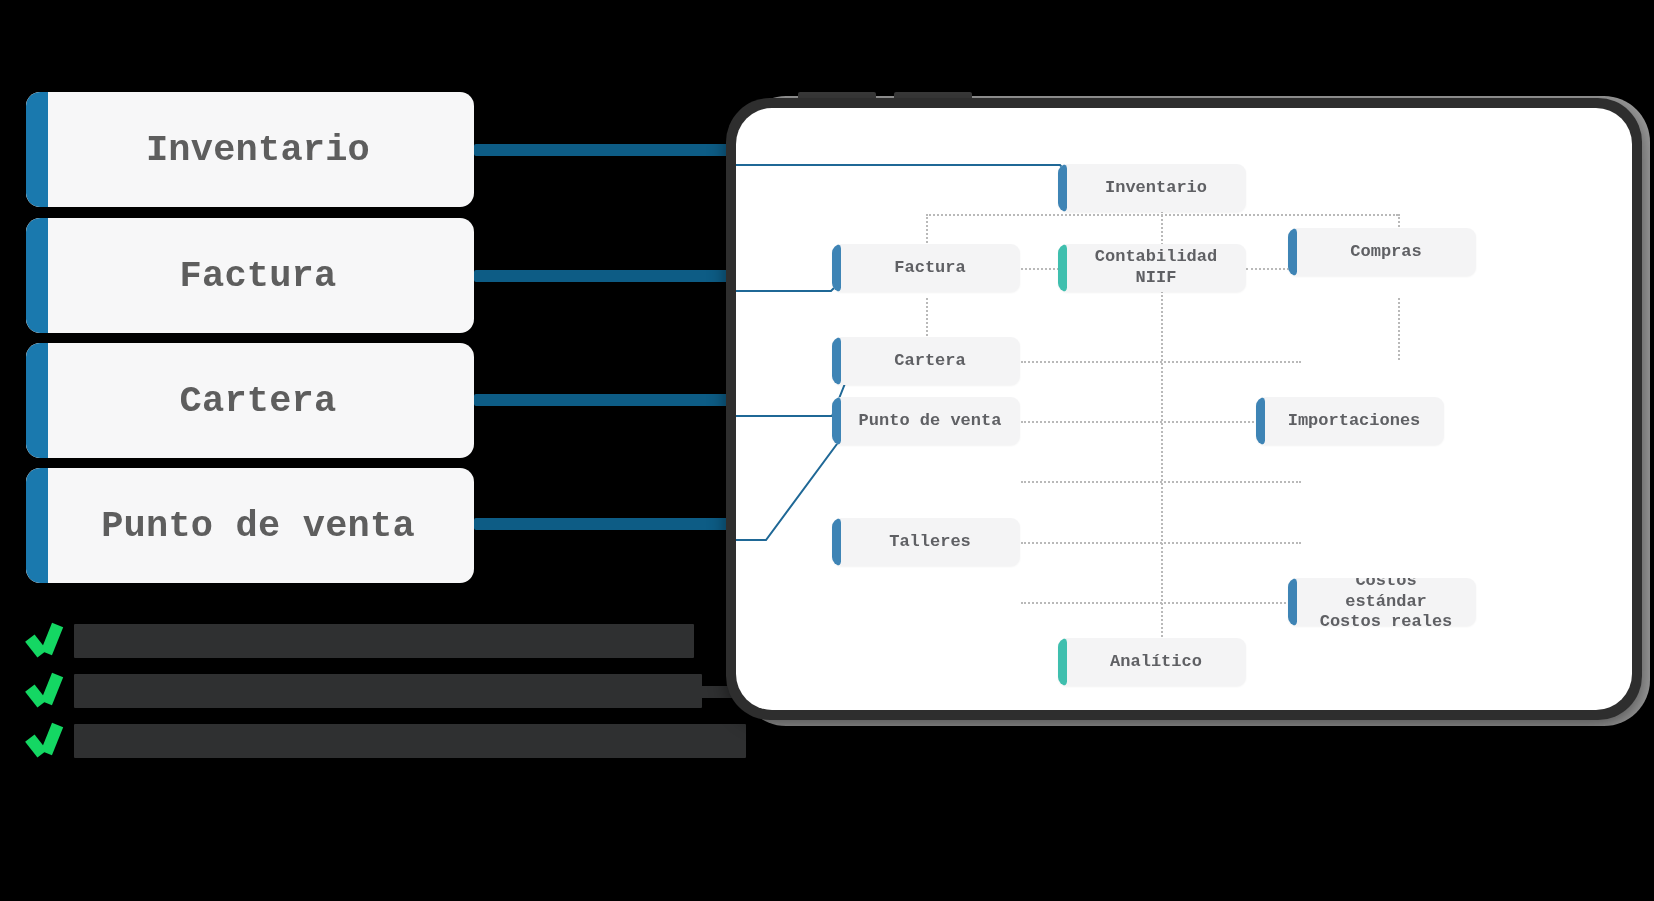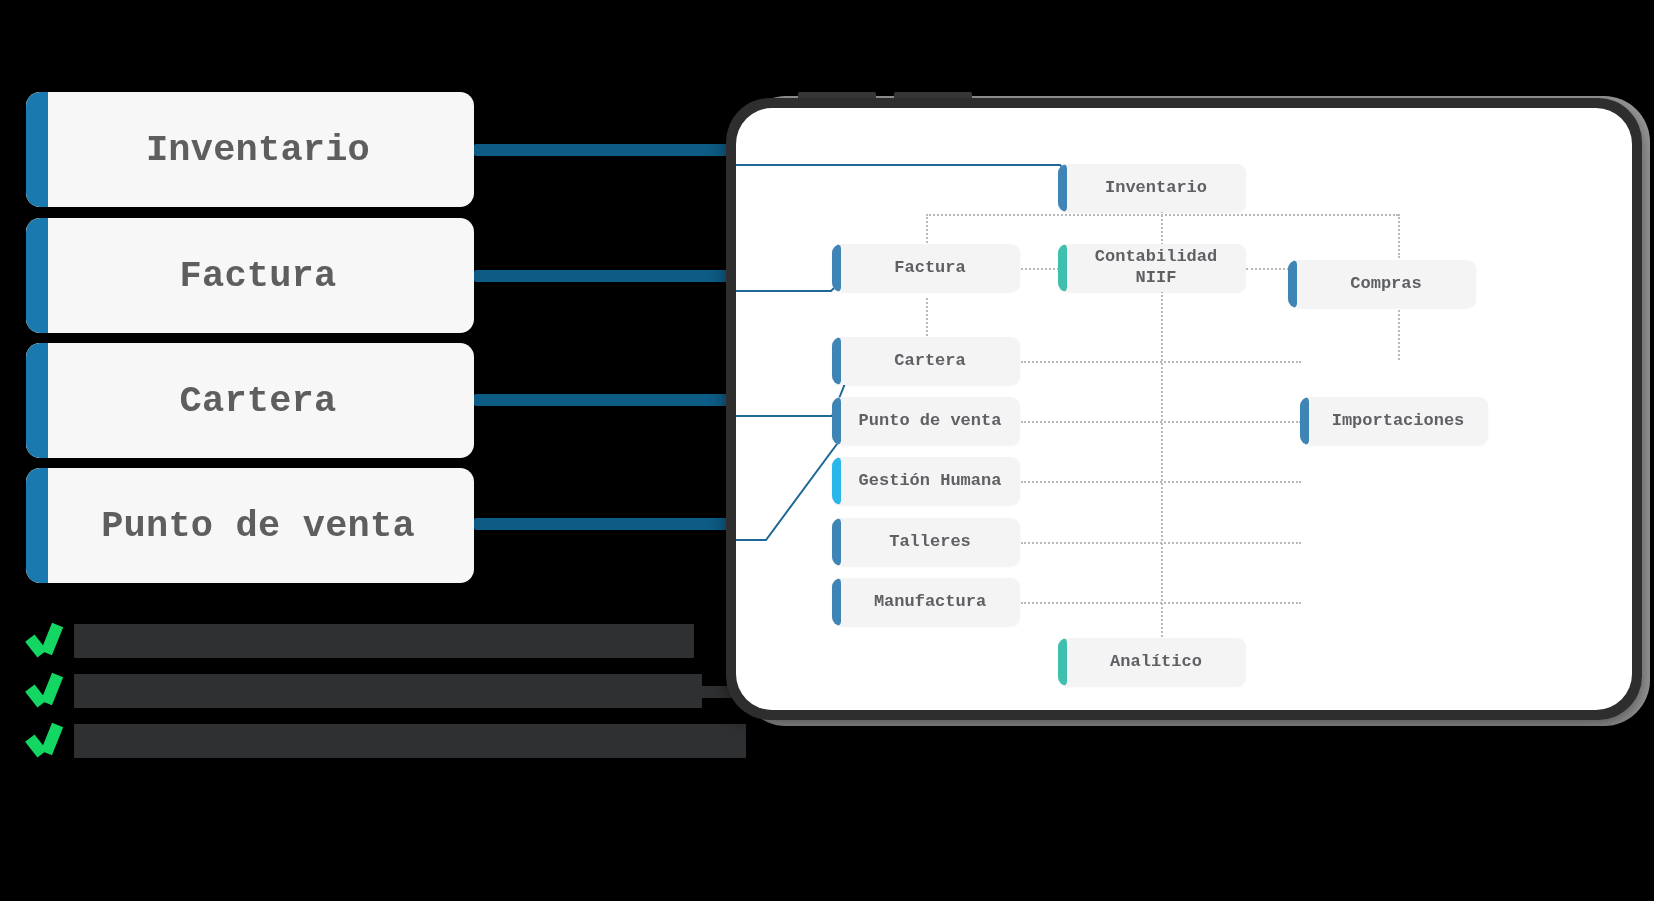--- a/index.html
+++ b/index.html
@@ -312,58 +312,55 @@
       <div class="node" style="left:96px;  top:136px; width:188px; height:48px;">
         <span class="n-accent" style="background:#3e84b5;"></span>
         <span class="n-label">Factura</span>
       </div>
 
       <div class="node" style="left:322px; top:136px; width:188px; height:48px;">
         <span class="n-accent" style="background:#3fbfae;"></span>
         <span class="n-label">Contabilidad NIIF</span>
       </div>
 
-      <div class="node" style="left:552px; top:152px; width:188px; height:48px;">
+      <div class="node" style="left:552px; top:120px; width:188px; height:48px;">
         <span class="n-accent" style="background:#3e84b5;"></span>
         <span class="n-label">Compras</span>
       </div>
 
       <div class="node" style="left:96px;  top:229px; width:188px; height:48px;">
         <span class="n-accent" style="background:#3e84b5;"></span>
         <span class="n-label">Cartera</span>
       </div>
 
 
       <div class="node" style="left:96px;  top:289px; width:188px; height:48px;">
         <span class="n-accent" style="background:#3e84b5;"></span>
         <span class="n-label">Punto de venta</span>
       </div>
 
-      <div class="node" style="left:564px; top:289px; width:188px; height:48px;">
+      <div class="node" style="left:520px; top:289px; width:188px; height:48px;">
         <span class="n-accent" style="background:#3e84b5;"></span>
         <span class="n-label">Importaciones</span>
       </div>
 
-      <div class="node" style="left:96px;  top:349px; width:188px; height:48px;">
-        <span class="n-accent" style="background:#29b6ea;"></span>
-        <span class="n-label">Gestión Humana</span>
-      </div>
 
 
       <div class="node" style="left:96px;  top:410px; width:188px; height:48px;">
         <span class="n-accent" style="background:#3e84b5;"></span>
         <span class="n-label">Talleres</span>
       </div>
 
 
-      <div class="node" style="left:96px;  top:470px; width:188px; height:48px;">
-        <span class="n-accent" style="background:#3e84b5;"></span>
-        <span class="n-label">Manufactura</span>
-      </div>
-
+
+      <div class="node" style="left:552px; top:470px; width:188px; height:48px;">
+        <span class="n-accent" style="background:#3e84b5;"></span>
+        <span class="n-label">Costos estándar
+Costos reales</span>
+      </div>
 
       <div class="node" style="left:322px; top:530px; width:188px; height:48px;">
         <span class="n-accent" style="background:#3fbfae;"></span>
         <span class="n-label">Analítico</span>
       </div>
 
     </div>
   </div>
 
 </div>

